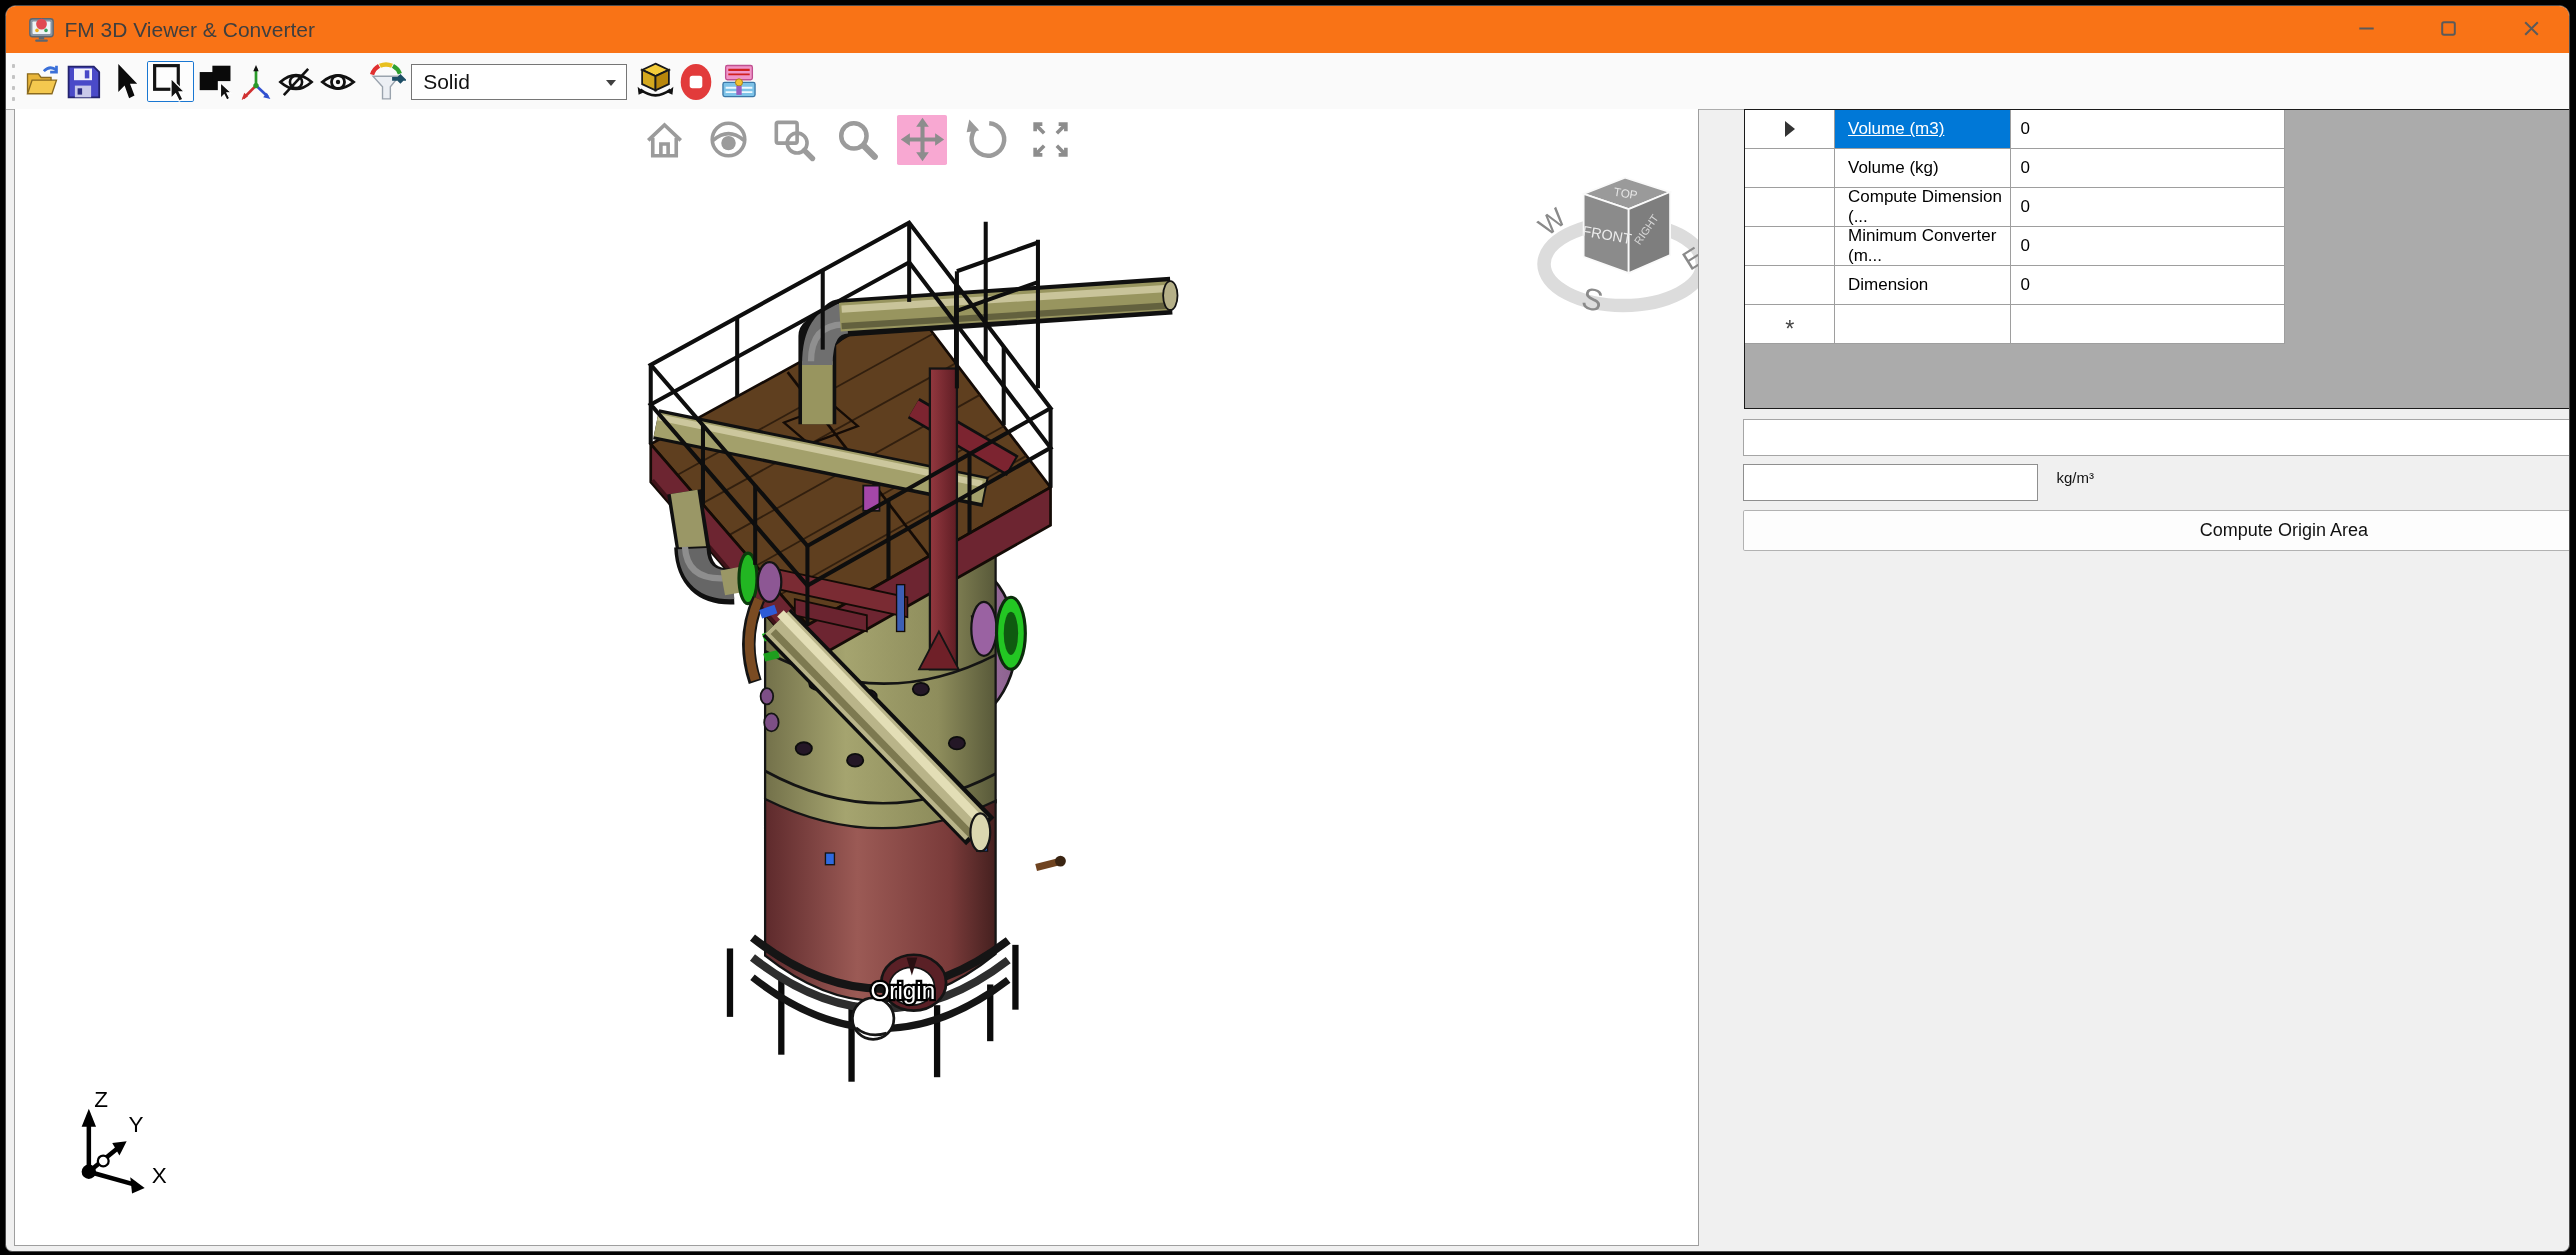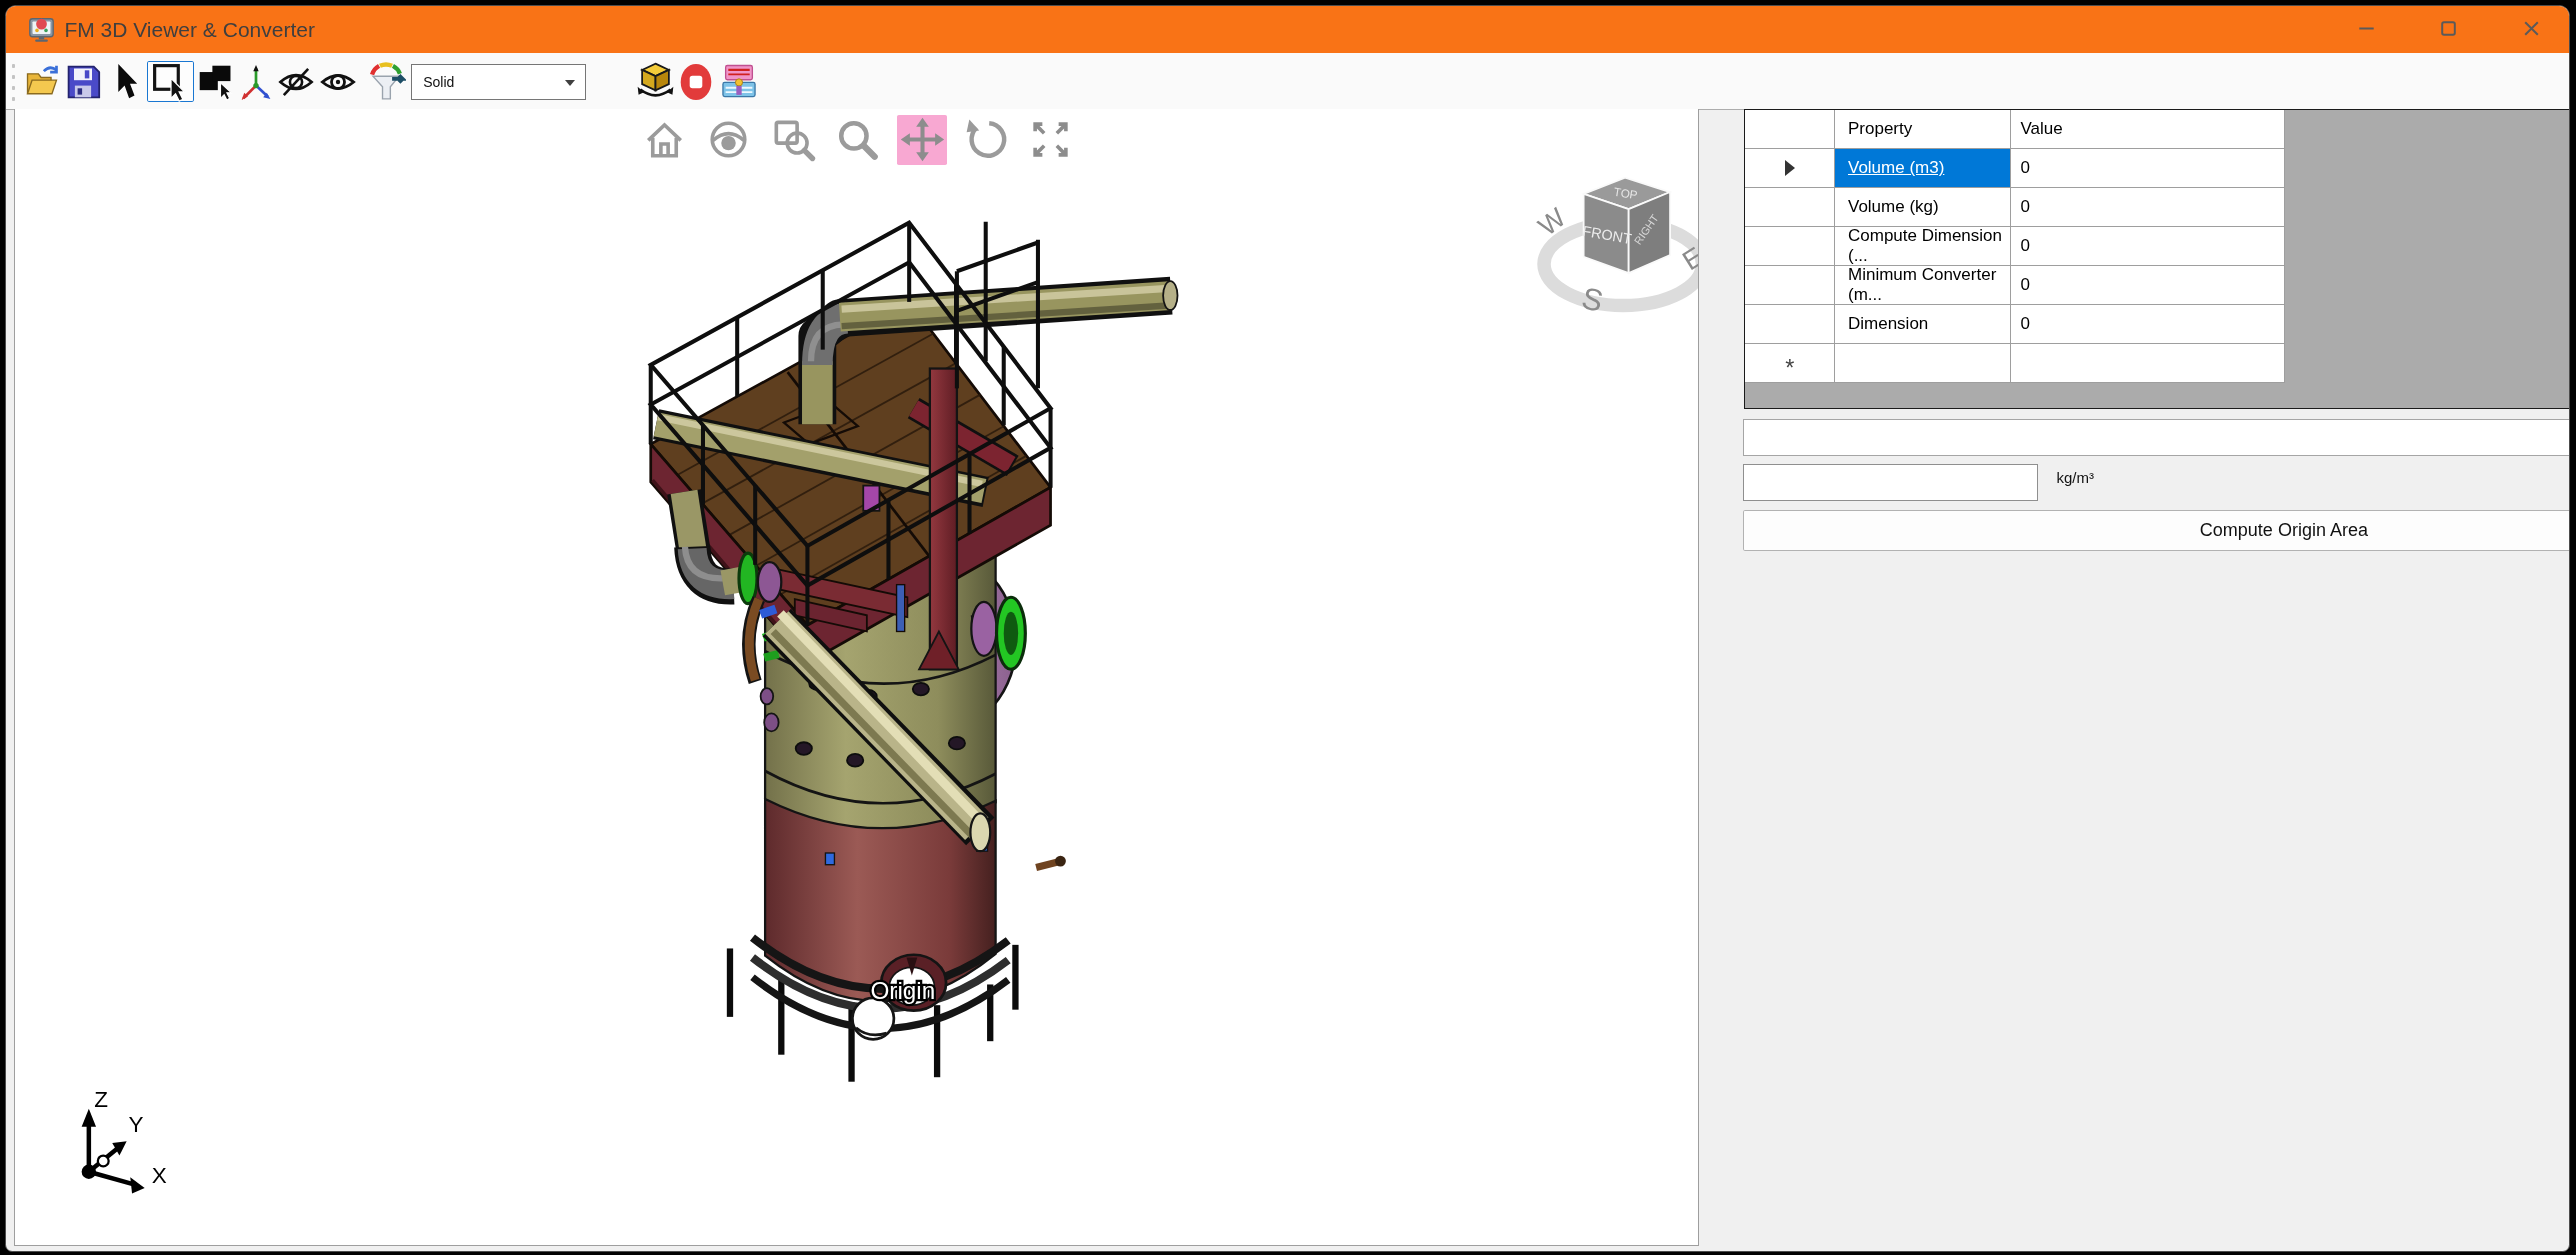--- a/index.html
+++ b/index.html
@@ -12,22 +12,22 @@
   .app-icon{position:absolute;left:21.6px;top:10px;width:27px;height:27px;}
   .title-text{position:absolute;left:58px;top:0;height:47px;line-height:47px;font-size:21px;color:#3f3f3f;}
   .winbtn{position:absolute;top:0;width:65px;height:44px;display:flex;align-items:center;justify-content:center;}
   .winbtn.min{left:2328px;} .winbtn.max{left:2410px;} .winbtn.close{left:2493px;}
   
   .toolbar{position:absolute;left:0;top:47px;width:100%;height:57px;background:#fafafa;border-bottom:0.9px solid #adadad;}
   .tbi{position:absolute;top:8px;height:41px;display:flex;align-items:center;justify-content:center;}
   .grip{position:absolute;left:3.6px;top:9px;width:7.2px;height:40px;display:flex;flex-direction:column;justify-content:space-between;align-items:center;padding:1.8px 0;}
   .grip i{width:3.6px;height:3.6px;background:#c3c3c3;border-radius:0.9px;display:block;}
   .sel-tool{border:1.8px solid #1977d2;background:#fdfdfd;border-radius:1.8px;}
-  .combo{position:absolute;left:405px;top:10.8px;width:175px;height:36px;background:#fff;border:0.9px solid #767676;
-    display:flex;align-items:center;padding-left:10.8px;font-size:14px;color:#111;}
+  .combo{position:absolute;left:405px;top:10.8px;width:216px;height:36px;background:#fff;border:0.9px solid #767676;
+    display:flex;align-items:center;padding-left:10.8px;font-size:21px;color:#111;}
   .combo .arrow{position:absolute;right:10.8px;top:15.3px;width:0;height:0;border-left:5.4px solid transparent;
     border-right:5.4px solid transparent;border-top:6.3px solid #404040;}
   
   .viewport{position:absolute;left:7.2px;top:103px;width:1685px;height:1137px;background:#fff;
     border:0.9px solid #9e9e9e;border-top:none;}
   .vp-toolbar{position:absolute;left:625px;top:5.4px;display:flex;gap:14.4px;}
   .vpi{width:50px;height:50px;display:flex;align-items:center;justify-content:center;border-radius:1.8px;}
   .vpi.active{background:#f8a8d2;}
   .vp-svg{position:absolute;left:0;top:0;width:1683px;height:1135px;}
   
@@ -444,25 +444,20 @@
             <polyline points="9,35 9,43 17,43"></polyline>
           <line x1="33" y1="33" x2="43" y2="43"></line>
             <polyline points="43,35 43,43 35,43"></polyline>
         </svg>
       </div>
     </div>
   </div>
 
   <div class="grid">
     <div class="g-row">
-      <div class="g-cell g-rowhdr"></div>
-      <div class="g-cell g-prop" style="font-weight:normal;">Property</div>
-      <div class="g-cell g-val">Value</div>
-    </div>
-    <div class="g-row">
       <div class="g-cell g-rowhdr">
           <span class="ptr"></span>
         </div>
       <div class="g-cell g-prop g-sel">Volume (m3)</div>
       <div class="g-cell g-val">0</div>
     </div>
     <div class="g-row">
       <div class="g-cell g-rowhdr"></div>
       <div class="g-cell g-prop">Volume (kg)</div>
       <div class="g-cell g-val">0</div>

